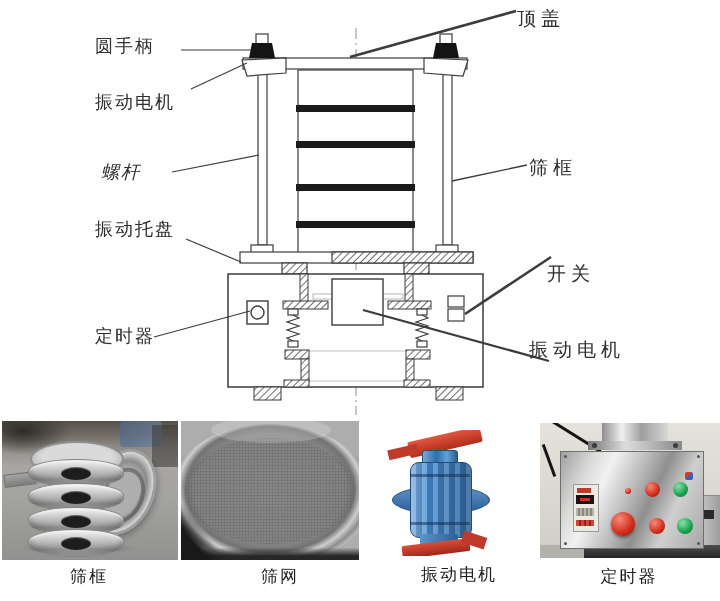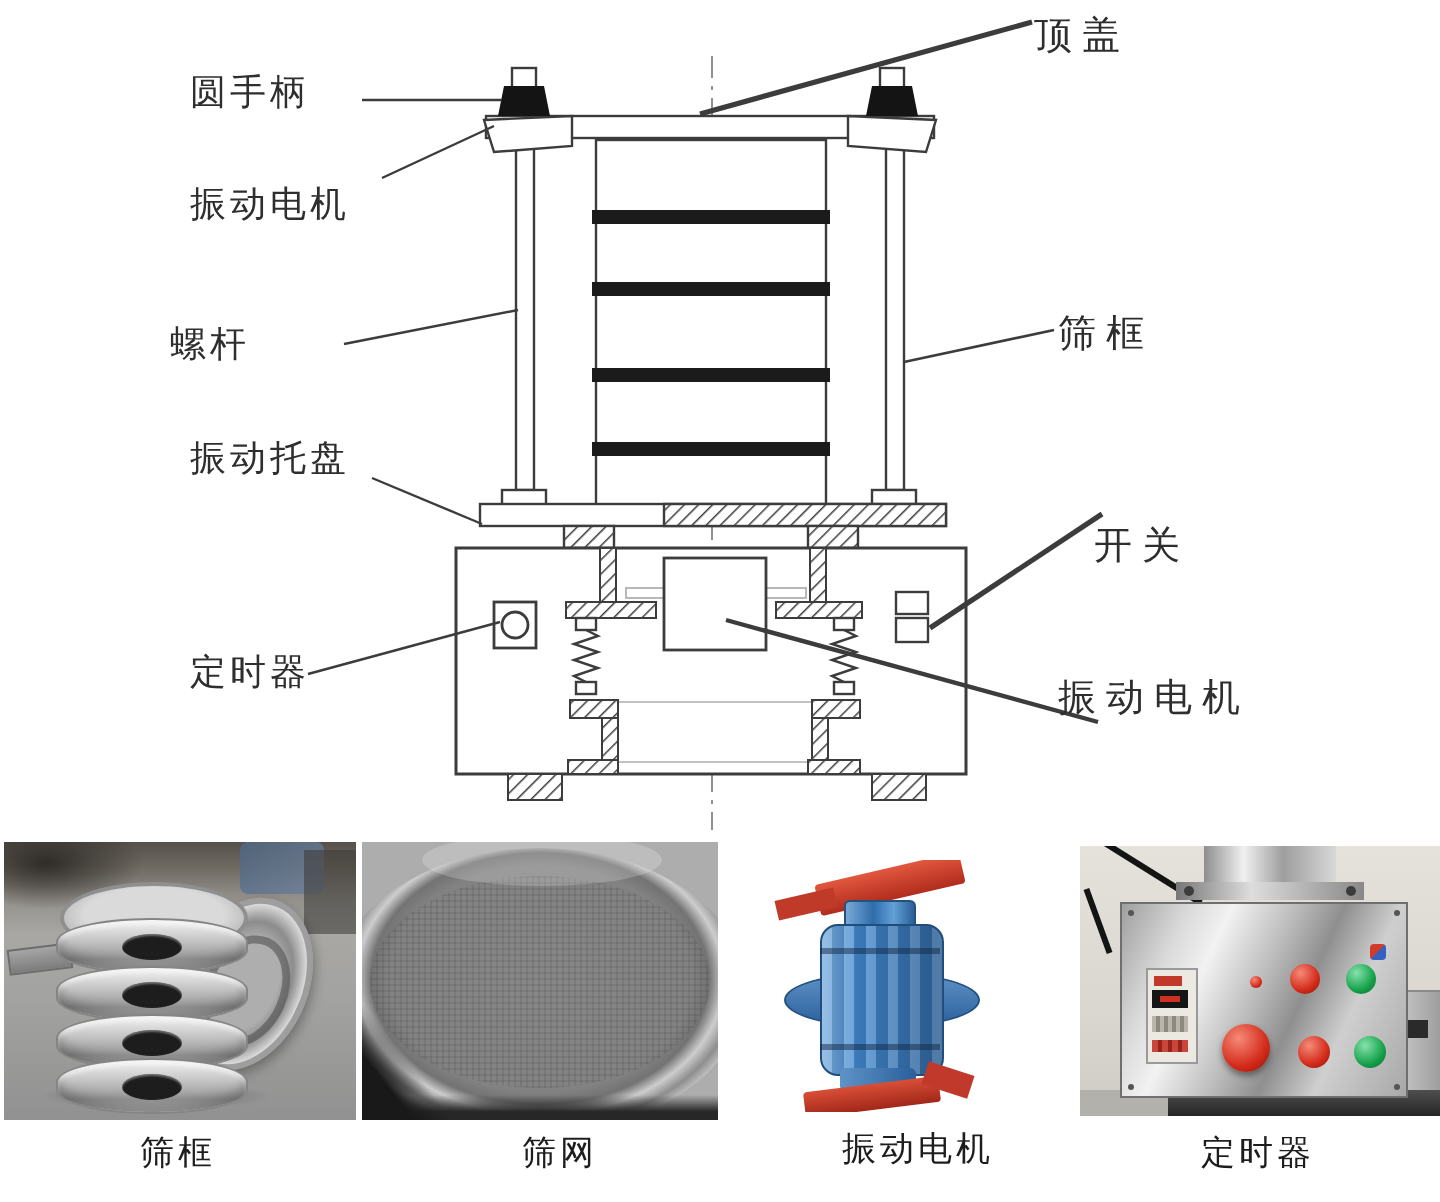--- a/index.html
+++ b/index.html
@@ -145,21 +145,21 @@
       <line x1="154" y1="337" x2="250" y2="311" stroke-width="1.2"></line>
       <line x1="527" y1="165" x2="452" y2="181" stroke-width="1.4"></line>
       <line x1="516" y1="11" x2="350" y2="57" stroke-width="2.6"></line>
       <line x1="551" y1="257" x2="465" y2="314" stroke-width="2.6"></line>
       <line x1="363" y1="310" x2="549" y2="361" stroke-width="2.2"></line>
     </g>
   </svg>
 
   <div class="dlabel" style="left:95px;top:37px;">圆手柄</div>
   <div class="dlabel" style="left:95px;top:93px;">振动电机</div>
-  <div class="dlabel" style="left:85px;top:163px;">螺杆</div>
+  <div class="dlabel" style="left:101px;top:163px;font-style:italic;">螺杆</div>
   <div class="dlabel" style="left:95px;top:220px;">振动托盘</div>
   <div class="dlabel" style="left:95px;top:327px;">定时器</div>
   <div class="dlabel right" style="left:517px;top:9px;">顶盖</div>
   <div class="dlabel right" style="left:529px;top:158px;">筛框</div>
   <div class="dlabel right" style="left:547px;top:264px;">开关</div>
   <div class="dlabel right" style="left:529px;top:340px;">振动电机</div>
 
   <div class="photo p1" style="left:2px;top:421px;width:176px;height:139px;">
     <div class="abs" style="left:0;top:0;width:70px;height:34px;background:radial-gradient(ellipse at 30% 30%,#2f2c28,rgba(47,44,40,0) 70%);"></div>
     <div class="abs" style="left:118px;top:0;width:42px;height:26px;border-radius:4px;opacity:.7;background:linear-gradient(100deg,#4f6b8e,#6a7f9c);"></div>

